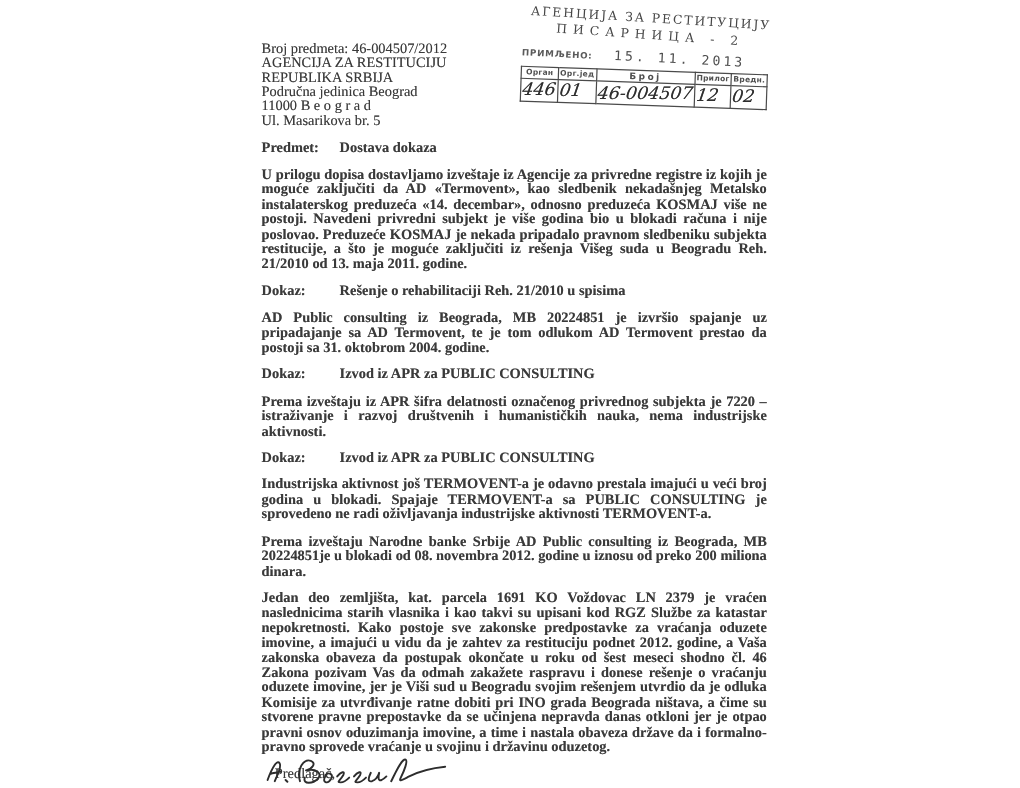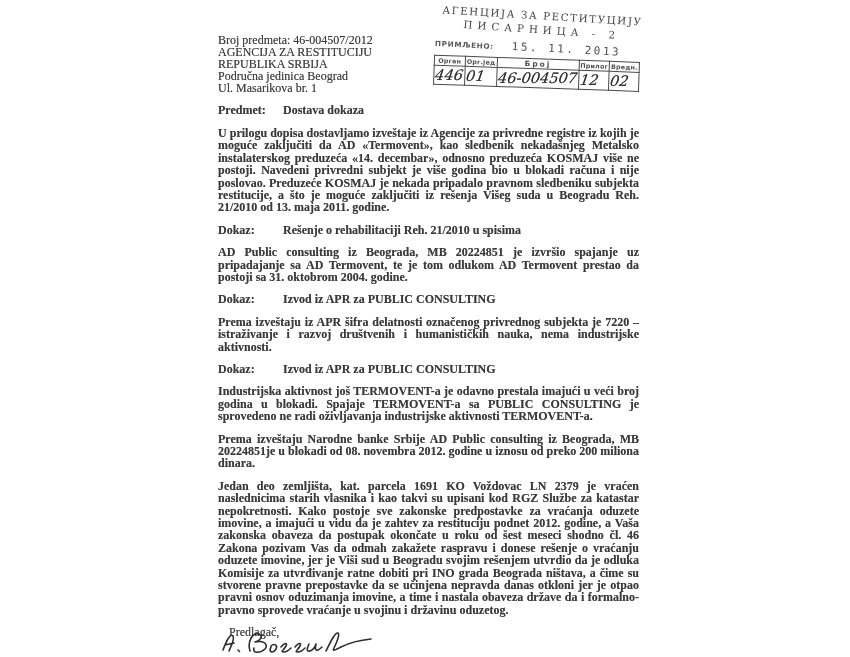--- a/index.html
+++ b/index.html
@@ -99,21 +99,22 @@
   </tbody>
     </table>
 </div>
 
 <div class="doc">
 
   <div class="hdr-line">Broj predmeta: 46-004507/2012</div>
   <div class="hdr-line">AGENCIJA ZA RESTITUCIJU</div>
   <div class="hdr-line">REPUBLIKA SRBIJA</div>
   <div class="hdr-line">Područna jedinica Beograd</div>
-  <div class="hdr-line">Ul. Masarikova br. 1</div>
+  <div class="hdr-line">11000 B e o g r a d</div>
+  <div class="hdr-line">Ul. Masarikova br. 5</div>
 
   <div class="blk subject-row">
     <span class="label-col">Predmet:</span><span>Dostava dokaza</span>
   </div>
 
   <div class="blk para">U prilogu dopisa dostavljamo izveštaje iz Agencije za privredne registre iz kojih je moguće zaključiti da AD «Termovent», kao sledbenik nekadašnjeg Metalsko instalaterskog preduzeća «14. decembar», odnosno preduzeća KOSMAJ više ne postoji. Navedeni privredni subjekt je više godina bio u blokadi računa i nije poslovao. Preduzeće KOSMAJ je nekada pripadalo pravnom sledbeniku subjekta restitucije, a što je moguće zaključiti iz rešenja Višeg suda u Beogradu Reh. 21/2010 od 13. maja 2011. godine.</div>
 
   <div class="blk">
     <span class="label-col">Dokaz:</span><span>Rešenje o rehabilitaciji Reh. 21/2010 u spisima</span>
   </div>

